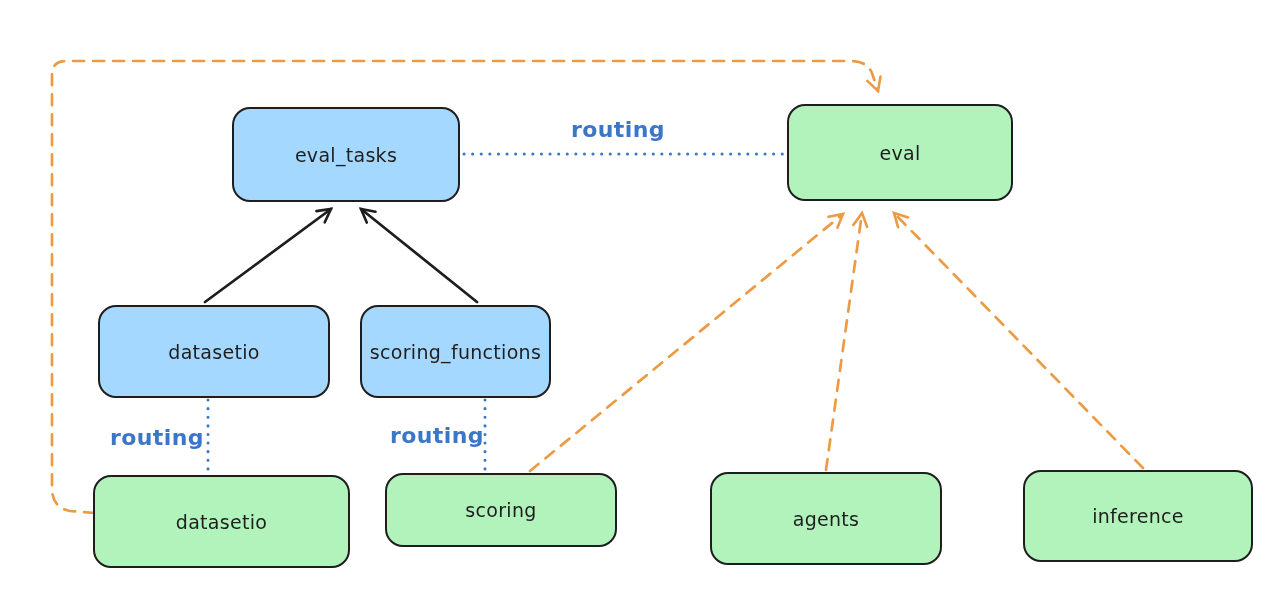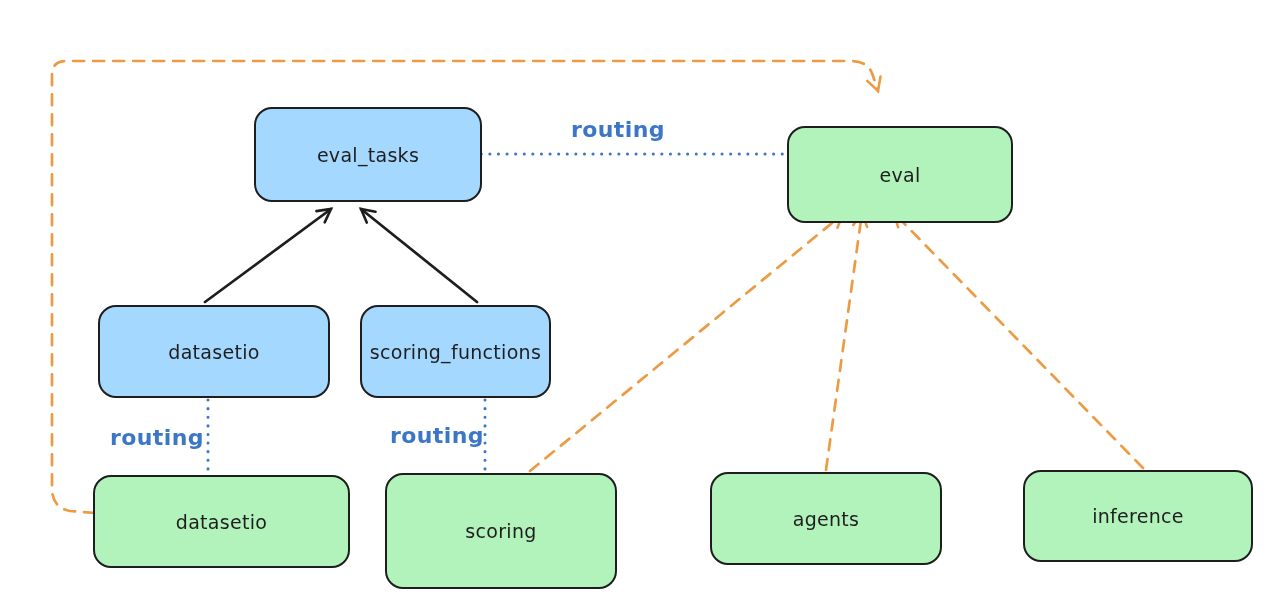--- a/index.html
+++ b/index.html
@@ -43,41 +43,41 @@
     <path d="M 208 400 L 208 472" fill="none" stroke="#3b76c7" stroke-width="3" stroke-linecap="round" stroke-dasharray="0.1 8.5"></path>
     <path d="M 485 400 L 485 470" fill="none" stroke="#3b76c7" stroke-width="3" stroke-linecap="round" stroke-dasharray="0.1 8.5"></path>
 
     <path d="M 95 513 L 70 511 Q 53 508 52 490 L 52 75 Q 52 61 66 61 L 851 61 Q 867 61 872 73 L 878 91" fill="none" stroke="#ec9b44" stroke-width="2.7" stroke-linecap="round" stroke-dasharray="11 9" marker-end="url(#ah-orange)"></path>
 
     <path d="M 530 471 L 843 214" fill="none" stroke="#ec9b44" stroke-width="2.7" stroke-linecap="round" stroke-dasharray="11 9" marker-end="url(#ah-orange)"></path>
     <path d="M 826 470 L 862 213" fill="none" stroke="#ec9b44" stroke-width="2.7" stroke-linecap="round" stroke-dasharray="11 9" marker-end="url(#ah-orange)"></path>
     <path d="M 1143 468 L 894 213" fill="none" stroke="#ec9b44" stroke-width="2.7" stroke-linecap="round" stroke-dasharray="11 9" marker-end="url(#ah-orange)"></path>
   </svg>
 
-  <div class="node blue" style="left:232px; top:107px; width:228px; height:95px;margin-left:22px;">
+  <div class="node blue" style="left:232px; top:107px; width:228px; height:95px;">
     <span>eval_tasks</span>
   </div>
 
-  <div class="node green" style="left:787px; top:104px; width:226px; height:97px;margin-top:22px;">
+  <div class="node green" style="left:787px; top:104px; width:226px; height:97px;">
     <span>eval</span>
   </div>
 
   <div class="node blue" style="left:98px; top:305px; width:232px; height:93px;">
     <span>datasetio</span>
   </div>
 
   <div class="node blue" style="left:360px; top:305px; width:191px; height:93px;">
     <span>scoring_functions</span>
   </div>
 
   <div class="node green" style="left:93px; top:475px; width:257px; height:93px;">
     <span>datasetio</span>
   </div>
 
-  <div class="node green" style="left:385px; top:473px; width:232px; height:116px;">
+  <div class="node green" style="left:385px; top:473px; width:232px; height:74px;">
     <span>scoring</span>
   </div>
 
   <div class="node green" style="left:1023px; top:470px; width:230px; height:92px;">
     <span>inference</span>
   </div>
 
   <div class="node green" style="left:710px; top:472px; width:232px; height:93px;">
     <span>agents</span>
   </div>

